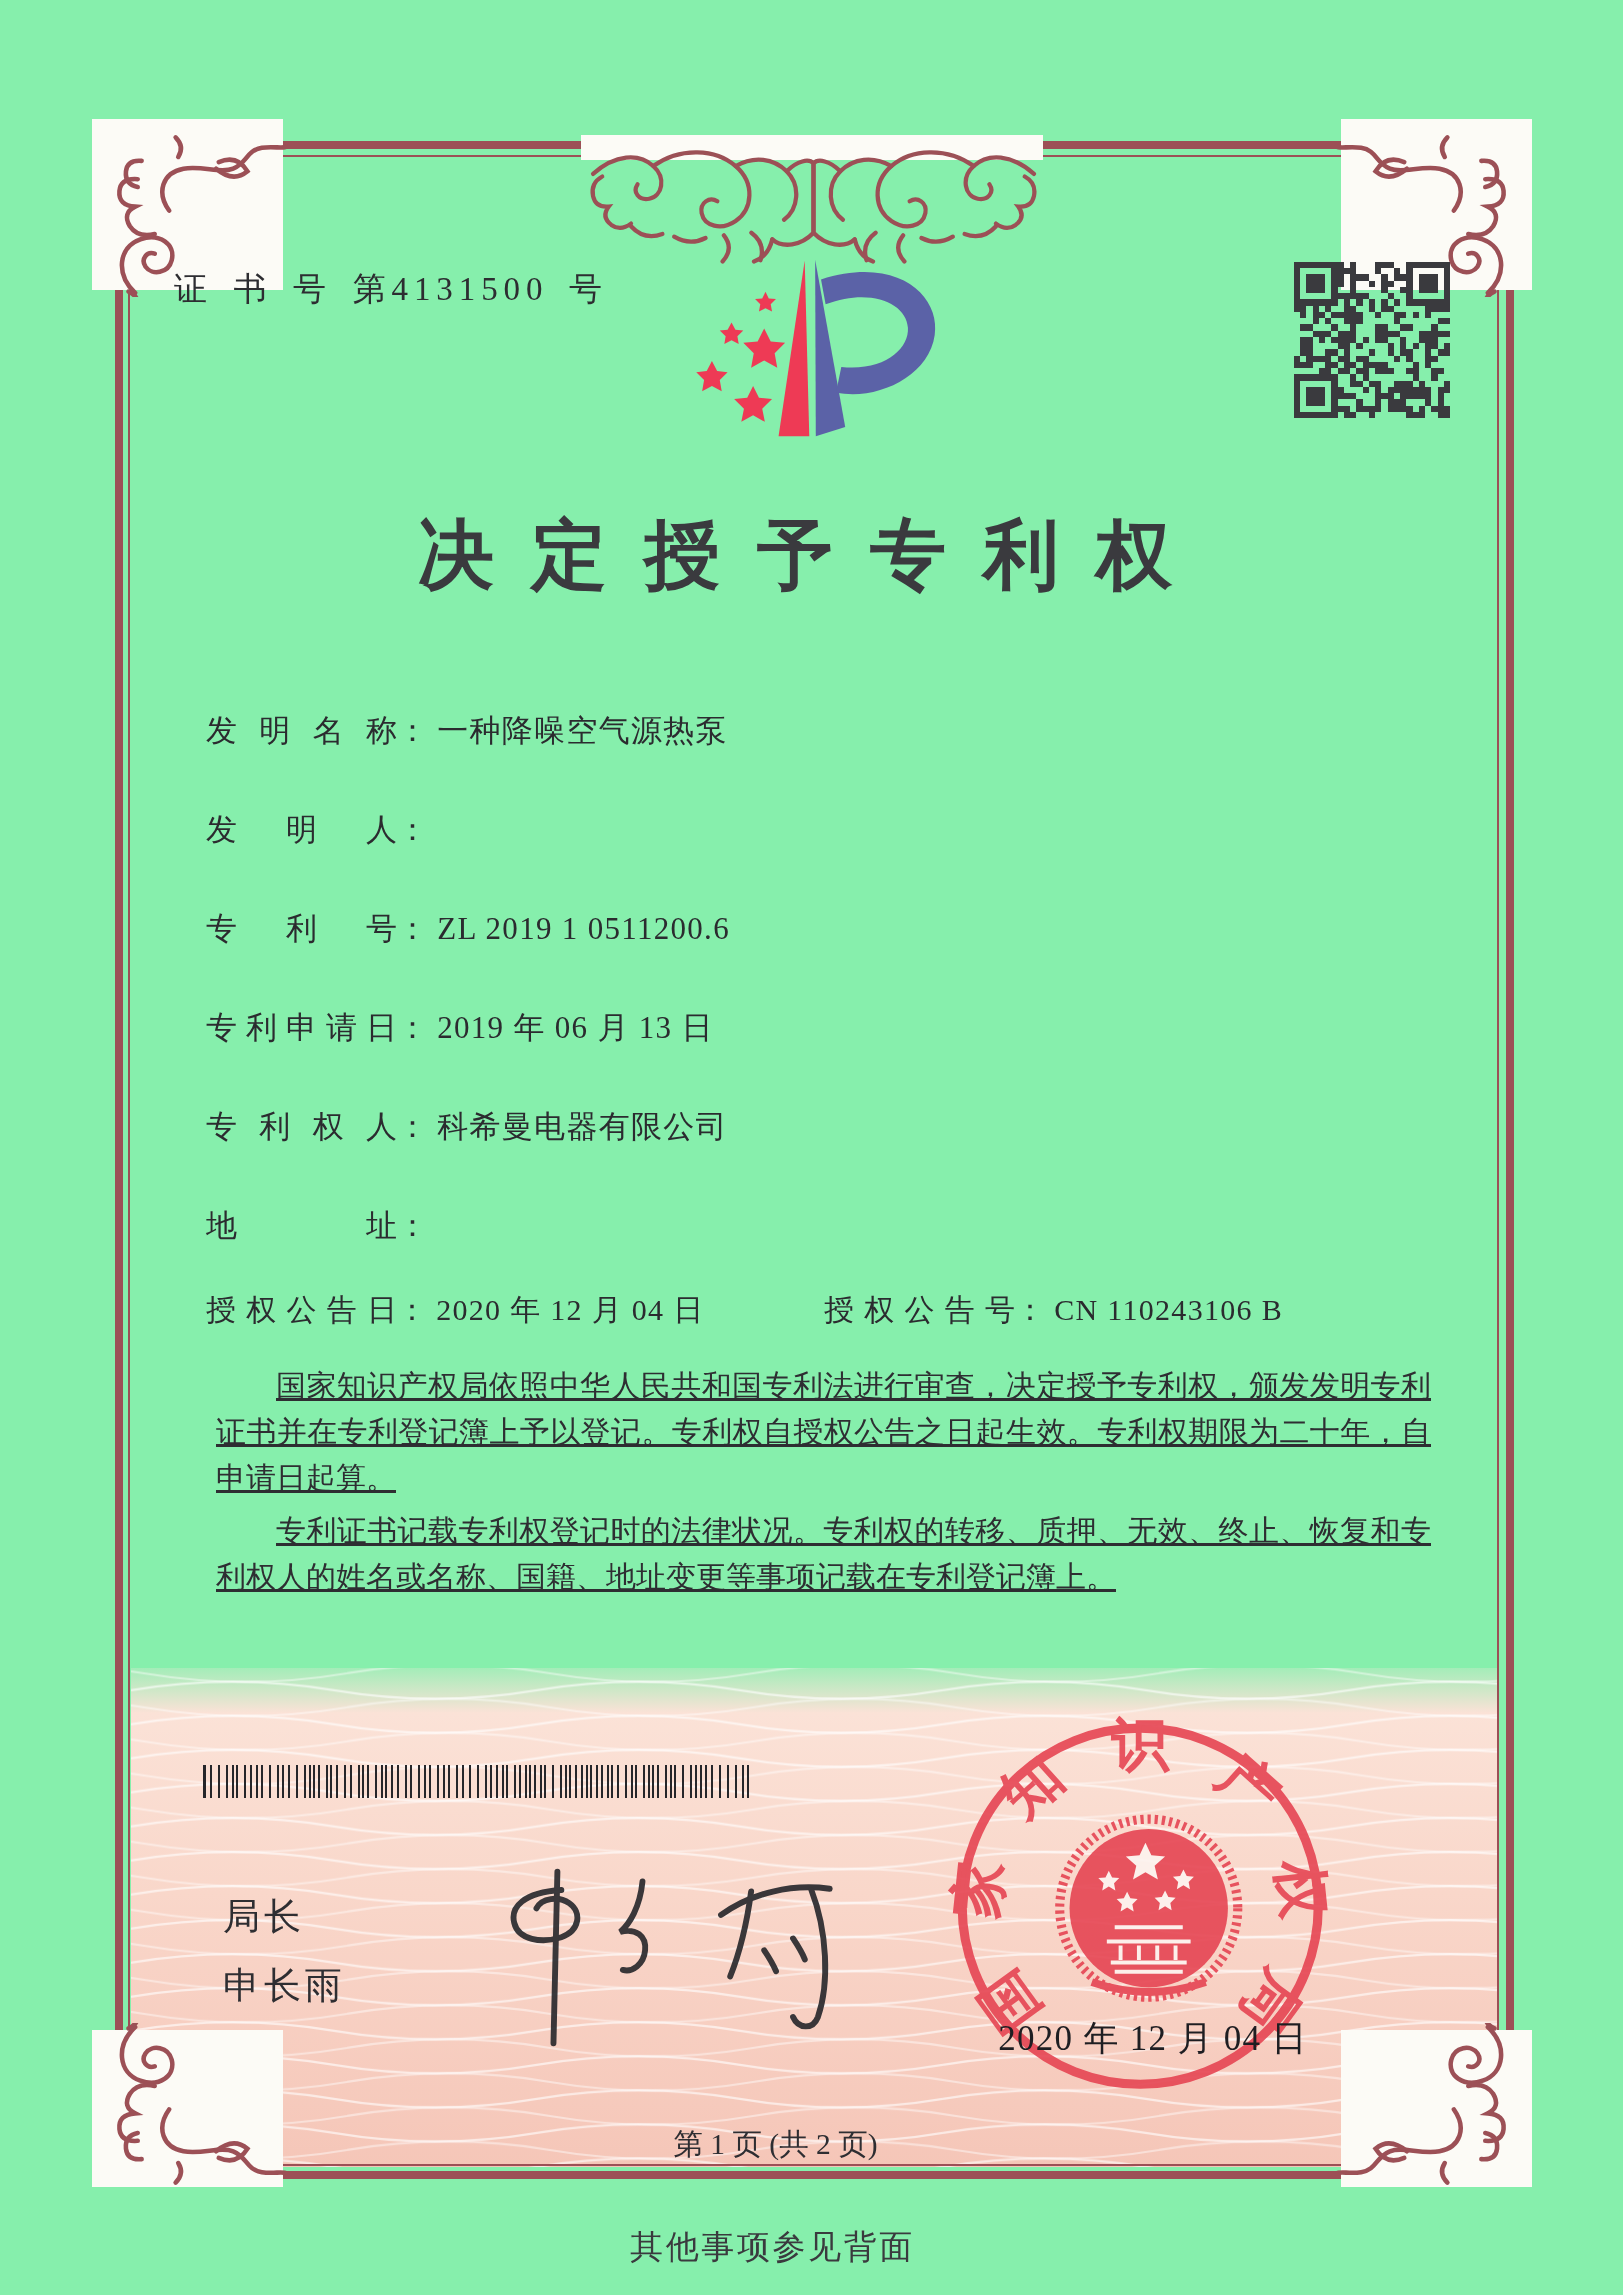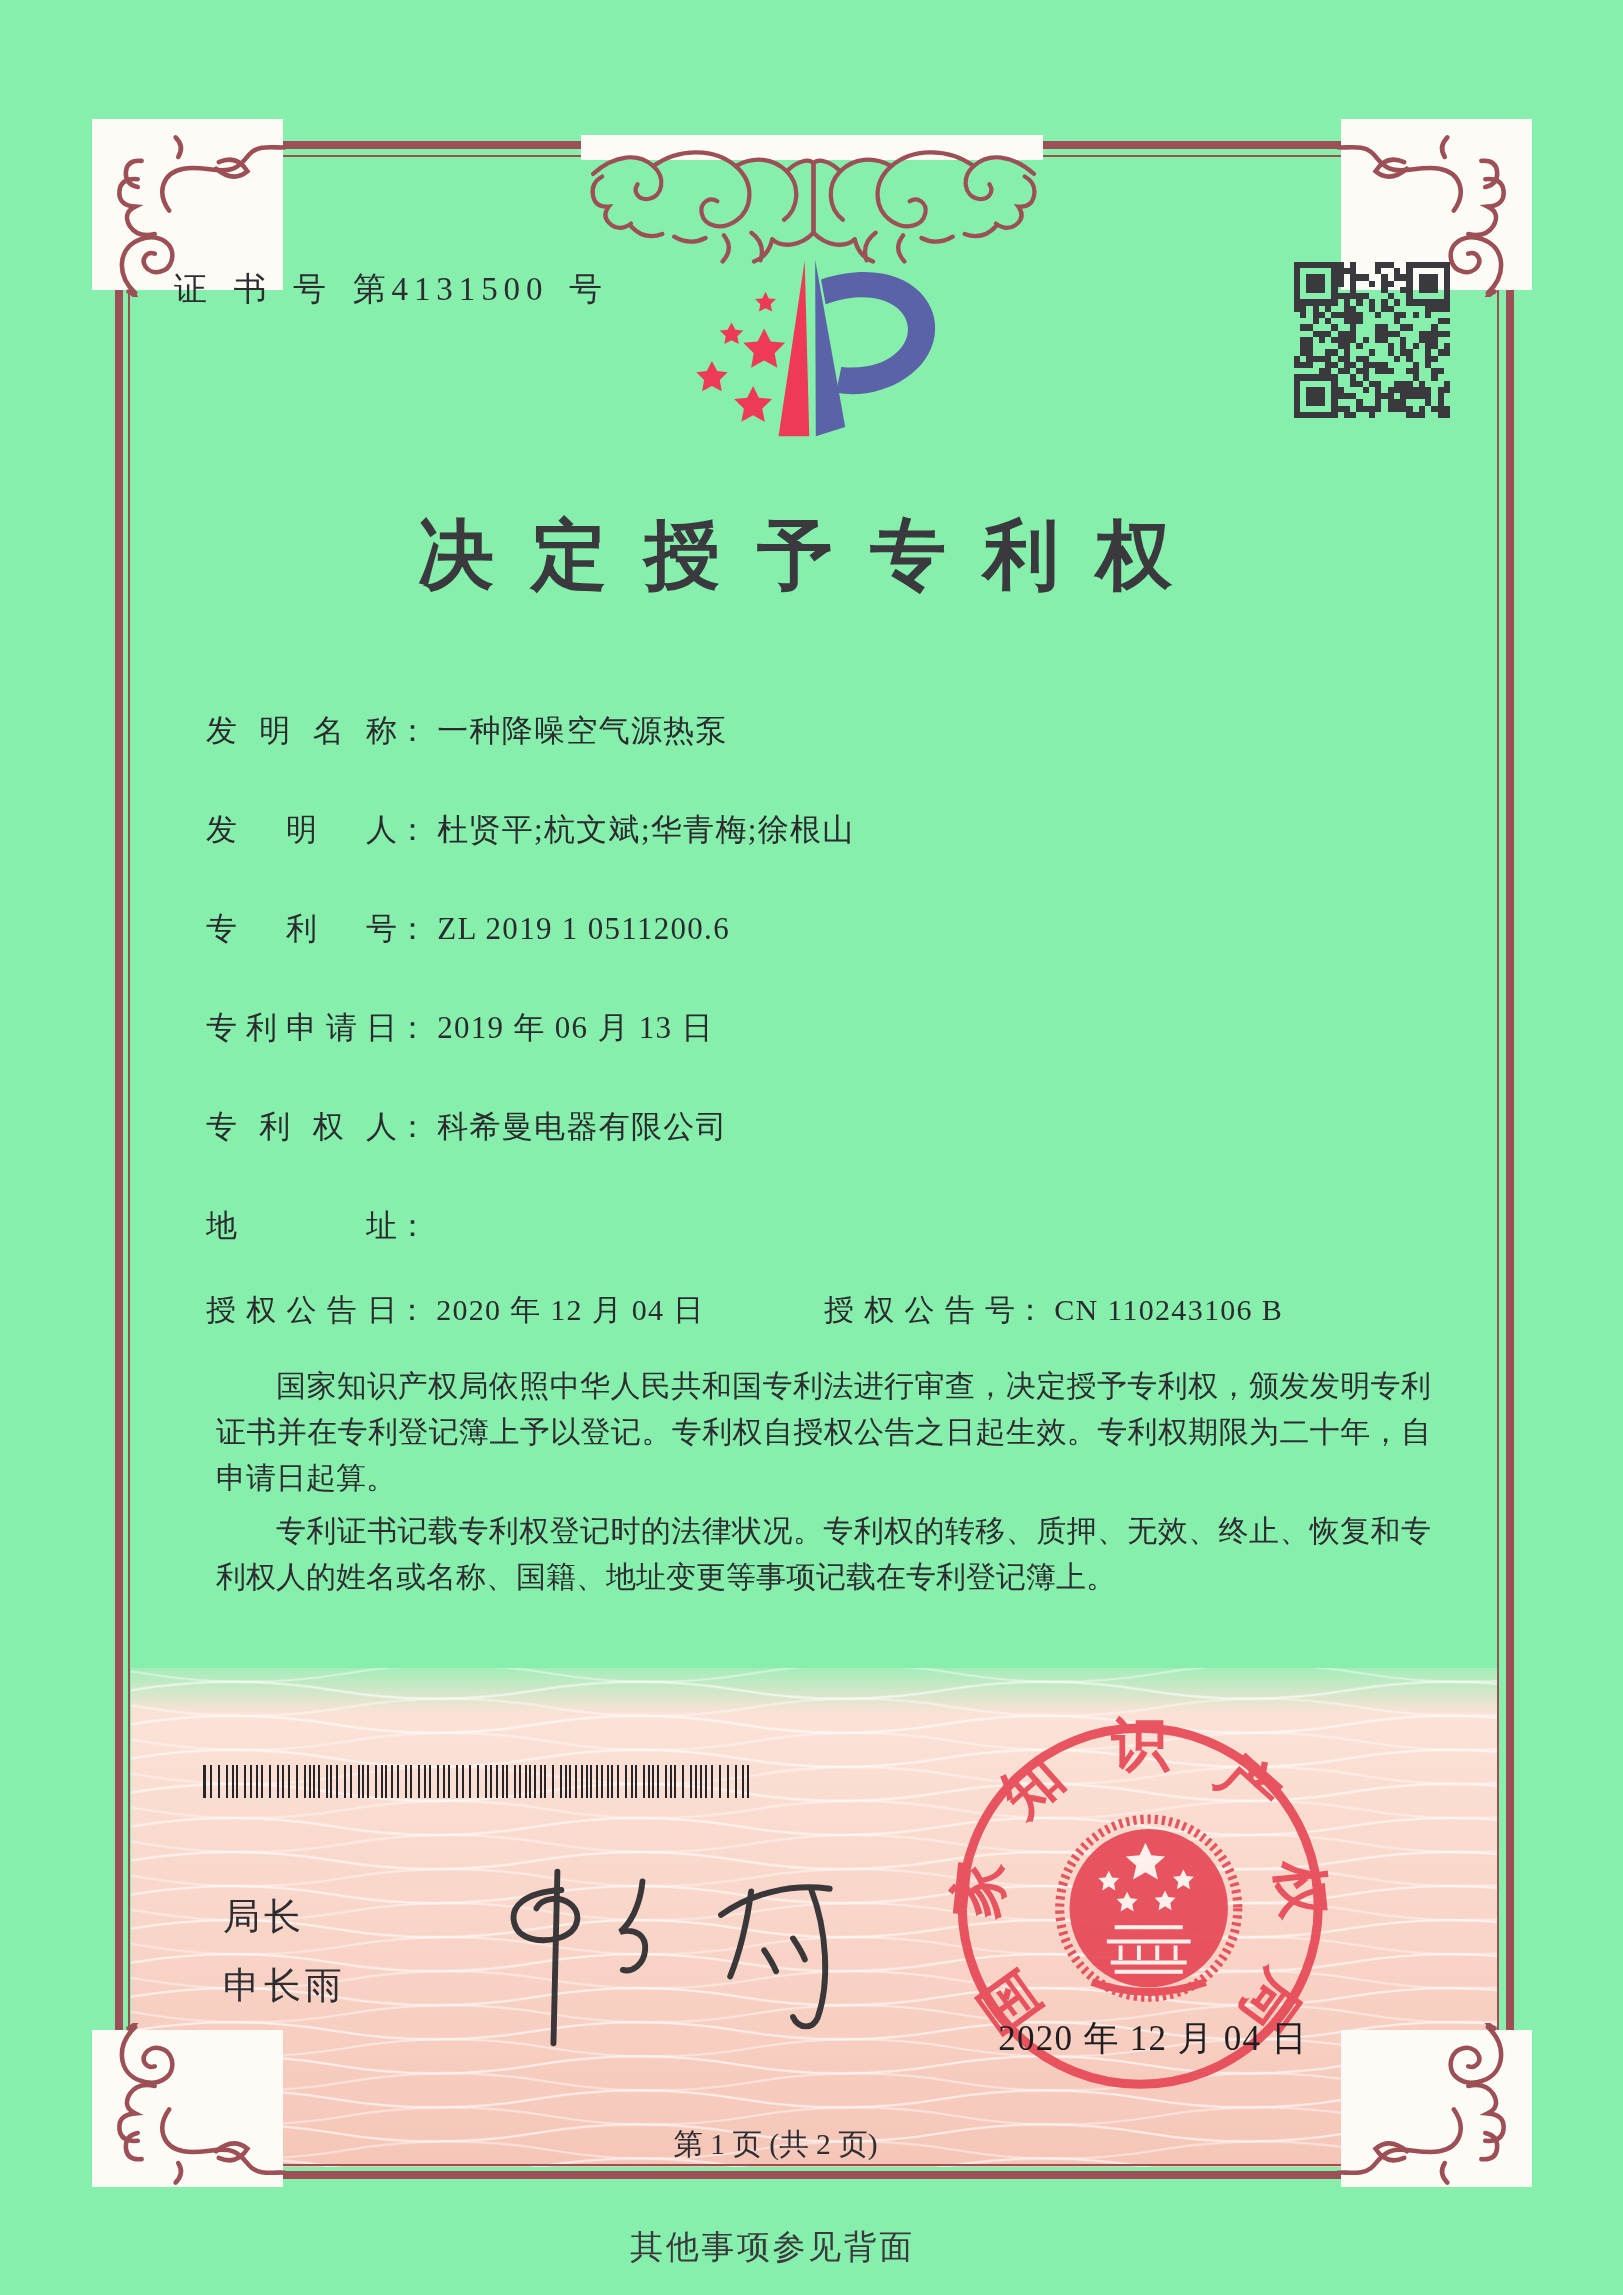--- a/index.html
+++ b/index.html
@@ -31,21 +31,21 @@
   .frow{display:flex;align-items:baseline;height:99px;font-size:31px;}
   .flabel{display:inline-flex;justify-content:space-between;width:191px;flex:0 0 191px;}
   .fcolon{flex:0 0 auto;}
   .fvalue{margin-left:9.2px;white-space:nowrap;letter-spacing:1.3px;}
 
   .grant-row{left:206px;top:1290px;width:1296px;display:flex;font-size:30px;align-items:baseline;}
   .grant-col2{position:absolute;left:618px;top:0;display:flex;align-items:baseline;}
 
   
   .body-text{left:216px;top:1363px;width:1215px;font-size:30px;line-height:46px;text-align:justify;
-    color:#2e2e32;}
+    color:#2e2e32;text-decoration:underline;}
   .body-text p{margin:0 0 6.5px 0;text-indent:60px;}
 
   
   .signer-title{left:223px;top:1892px;font-size:37px;letter-spacing:3.9px;color:#2e2e32;}
   .signer-name{left:223px;top:1961px;font-size:37px;letter-spacing:3.9px;color:#2e2e32;}
 
   
   .seal-date{left:937px;top:2015px;width:432px;text-align:center;font-size:35px;color:#1e1e22;letter-spacing:1.3px;}
   .footer-page{left:0;top:2125px;width:1623px;text-align:center;font-size:29.5px;color:#2e2e32;transform:translateX(-36px);}
   .back-note{left:0;top:2225px;width:1623px;text-align:center;font-size:33px;color:#3a3a3e;letter-spacing:2.6px;transform:translateX(-39px);}
@@ -486,21 +486,20 @@
         <span class="fcolon">：</span>
       <span class="fvalue">一种降噪空气源热泵</span>
     </div>
     <div class="frow">
       <span class="flabel jchars">
           <span>发</span>
           <span>明</span>
           <span>人</span>
         </span>
         <span class="fcolon">：</span>
-      <span class="fvalue">杜贤平;杭文斌;华青梅;徐根山</span>
     </div>
     <div class="frow">
       <span class="flabel jchars">
           <span>专</span>
           <span>利</span>
           <span>号</span>
         </span>
         <span class="fcolon">：</span>
       <span class="fvalue">ZL 2019 1 0511200.6</span>
     </div>

